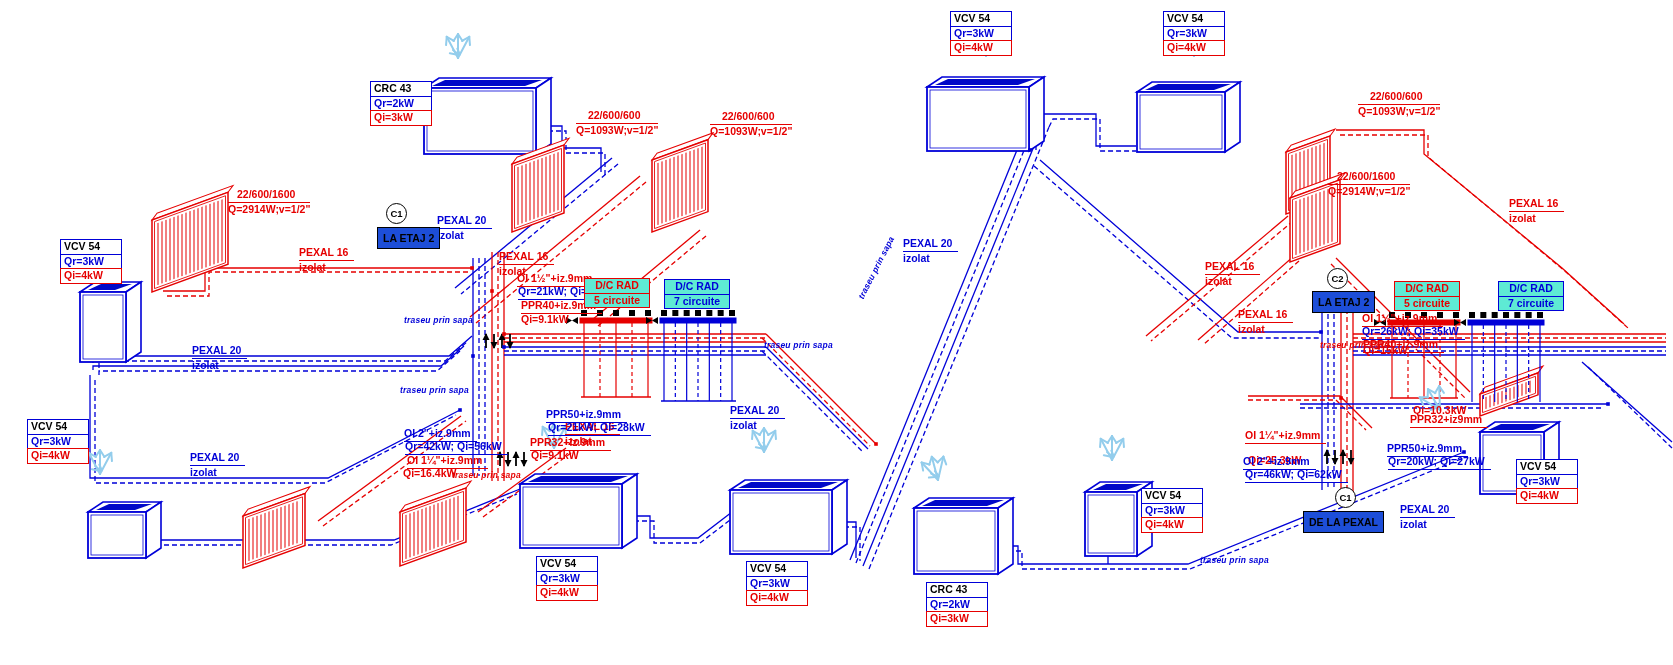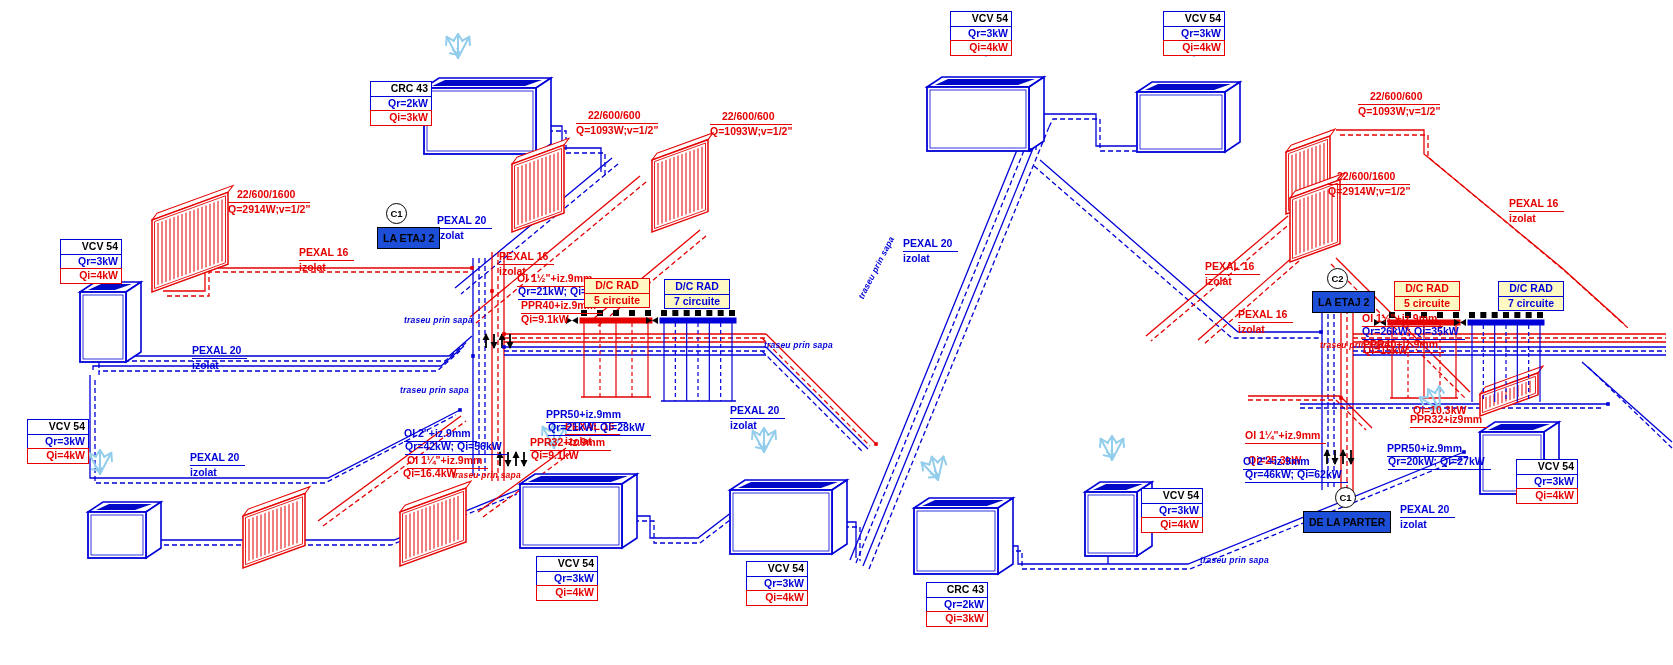--- a/index.html
+++ b/index.html
@@ -7,26 +7,26 @@
           font-family:"Liberation Sans",sans-serif}
   #geom{position:absolute;left:0;top:0}
   .lbl{position:absolute;font:700 10.5px/1.3 "Liberation Sans",sans-serif;white-space:nowrap;
        transform-origin:left top}
   .lbl.center{text-align:center}
   .lbl .ln{display:block}
   .lbl .ln.u{border-bottom:1.4px solid currentColor;padding-right:6px}
   .lbl.note{font:italic 700 8.5px/1.2 "Liberation Sans",sans-serif;letter-spacing:.2px}
   .ubox{position:absolute;z-index:5}
   .ubox .row{border:1.2px solid #0000d8;padding:0 3px;margin-top:-1px;background:#fff;
-             font:700 10.5px/13.5px "Liberation Sans",sans-serif;text-align:right;min-width:54px}
+             font:700 10.5px/13.5px "Liberation Sans",sans-serif;text-align:left;min-width:54px}
   .ubox .row.t{color:#000}
   .ubox .row.qr{color:#0000d8}
   .ubox .row.qi{color:#e60000;border-color:#e60000}
   .dcbox{position:absolute;z-index:5;background:#fff}
-  .dcbox .row{border:1.2px solid;padding:0 3px;margin-top:-1px;background:#fef9c3;
+  .dcbox .row{border:1.2px solid;padding:0 3px;margin-top:-1px;background:#5eead4;
               font:700 10.5px/13.5px "Liberation Sans",sans-serif;text-align:center;min-width:58px}
   .node-c{position:absolute;width:19px;height:19px;border:1.4px solid #000;border-radius:50%;
           background:#fff;font:700 9.5px/19px "Liberation Sans",sans-serif;text-align:center;z-index:6}
   .node-b{position:absolute;border:1.4px solid #000;background:#1d4ed8;z-index:6;
           font:700 10.5px/14px "Liberation Sans",sans-serif;padding:3px 5px;white-space:nowrap}
 </style>
 </head>
 <body>
 
 <div id="canvas">
@@ -862,15 +862,15 @@
       </div>
       <div class="dcbox" style="left: 1498px; top: 282px;">
         <div class="row" style="color: rgb(0, 0, 216); border-color: rgb(0, 0, 216);">D/C RAD</div>
         <div class="row" style="color: rgb(0, 0, 216); border-color: rgb(0, 0, 216);">7 circuite</div>
       </div>
       <div class="node-c" style="left: 386px; top: 203px;">C1</div>
       <div class="node-b" style="left: 377px; top: 227px;">LA ETAJ 2</div>
       <div class="node-c" style="left: 1327px; top: 268px;">C2</div>
       <div class="node-b" style="left: 1312px; top: 291px;">LA ETAJ 2</div>
       <div class="node-c" style="left: 1335px; top: 487px;">C1</div>
-      <div class="node-b" style="left: 1303px; top: 511px;">DE LA PARTER</div>
+      <div class="node-b" style="left: 1303px; top: 511px;">DE LA PEXAL</div>
     </div>
 </div>
 
 </body></html>

